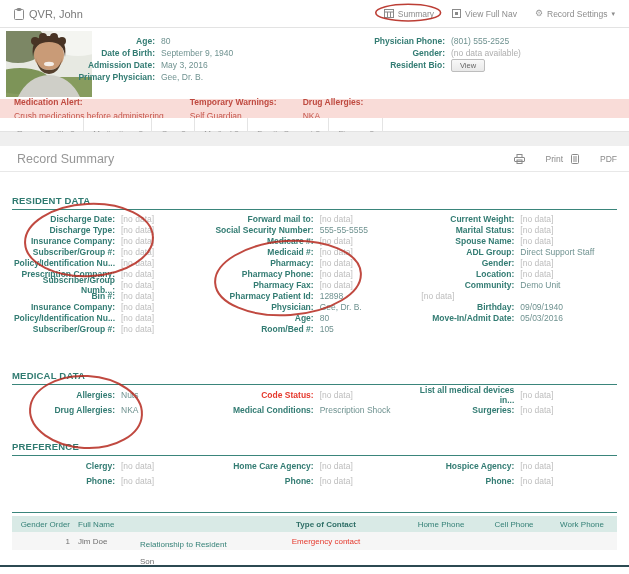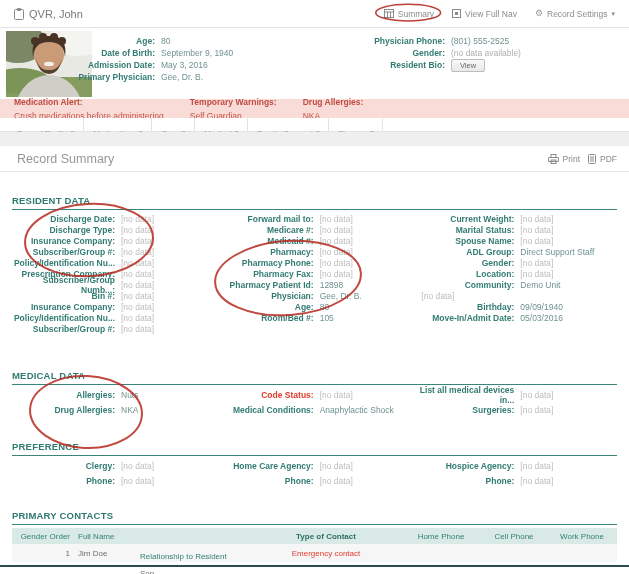--- a/index.html
+++ b/index.html
@@ -39,21 +39,21 @@
        padding-left:8px;border-bottom:1px solid #e3e3e3;background:#fff;}
   .nav-tab{display:flex;align-items:center;gap:3px;font-size:8px;color:#999;padding:15px 9px;
            border-right:1px solid #e4e4e4;cursor:pointer;}
   .grayband{position:absolute;top:132px;left:0;right:0;height:14px;background:#efefef;}
   
   .content{position:absolute;top:146px;left:0;right:0;bottom:0;background:#fff;border-radius:24px;}
   .heading-row{position:absolute;top:0;left:0;right:0;height:26px;border-bottom:1px solid #e8e8e8;
                display:flex;align-items:center;justify-content:space-between;padding:0 12px 0 17px;box-sizing:border-box;}
   .page-title{font-size:12.5px;color:#979797;}
   .export{display:flex;align-items:center;gap:8px;}
-  .exp-item{display:flex;align-items:flex-end;gap:4px;font-size:8.5px;color:#8a8a8a;cursor:pointer;}
+  .exp-item{display:flex;align-items:flex-end;gap:21px;font-size:8.5px;color:#8a8a8a;cursor:pointer;}
   .section{position:absolute;left:12px;right:12px;}
   .sec-title{font-size:9.5px;font-weight:bold;color:#2f7a70;letter-spacing:.2px;line-height:12px;}
   .sec-rule{height:0;border-top:1.5px solid #3a857b;margin:2px 0 3px 0;}
   .fgrid{display:grid;grid-template-columns:1fr 1fr 1fr;}
   .frow{display:flex;align-items:center;height:11px;font-size:8.5px;}
   .md .frow{height:14.5px;}
   .flabel{text-align:right;font-weight:bold;color:#337c73;flex:none;}
   .flabel[data-state="red"]{color:#e5392d;}
   .fcol1 .flabel{width:103px;}
   .fcol2 .flabel{width:100px;}
@@ -321,20 +321,24 @@
               <span class="fval" data-state="nodata">[no data]</span>
             </div>
           </div>
         <div class="fcol2">
 
             <div class="frow">
               <span class="flabel">Forward mail to:</span>
               <span class="fval" data-state="nodata">[no data]</span>
             </div>
 
+            <div class="frow">
+              <span class="flabel">Social Security Number:</span>
+              <span class="fval">555-55-5555</span>
+            </div>
 
             <div class="frow">
               <span class="flabel">Medicare #:</span>
               <span class="fval" data-state="nodata">[no data]</span>
             </div>
 
             <div class="frow">
               <span class="flabel">Medicaid #:</span>
               <span class="fval" data-state="nodata">[no data]</span>
             </div>
@@ -446,21 +450,21 @@
           </div>
         <div class="fcol2">
 
             <div class="frow">
               <span class="flabel" data-state="red">Code Status:</span>
               <span class="fval" data-state="nodata">[no data]</span>
             </div>
 
             <div class="frow">
               <span class="flabel">Medical Conditions:</span>
-              <span class="fval">Anaphylactic Shock</span>
+              <span class="fval">Prescription Shock</span>
             </div>
           </div>
         <div class="fcol3">
 
             <div class="frow">
               <span class="flabel">List all medical devices in...</span>
               <span class="fval" data-state="nodata">[no data]</span>
             </div>
 
             <div class="frow">
@@ -508,21 +512,20 @@
 
             <div class="frow">
               <span class="flabel">Phone:</span>
               <span class="fval" data-state="nodata">[no data]</span>
             </div>
           </div>
       </div>
     </div>
 
     <div class="section" style="top:364px">
-      <div class="sec-title">PRIMARY CONTACTS</div>
       <div class="sec-rule"></div>
       <div class="ctable">
         <div class="crow chead">
 
         <span>Gender Order</span>
             <span>Full Name</span>
             <span>Relationship to Resident</span>
             <span>Type of Contact</span>
             <span>Home Phone</span>
             <span>Cell Phone</span>

